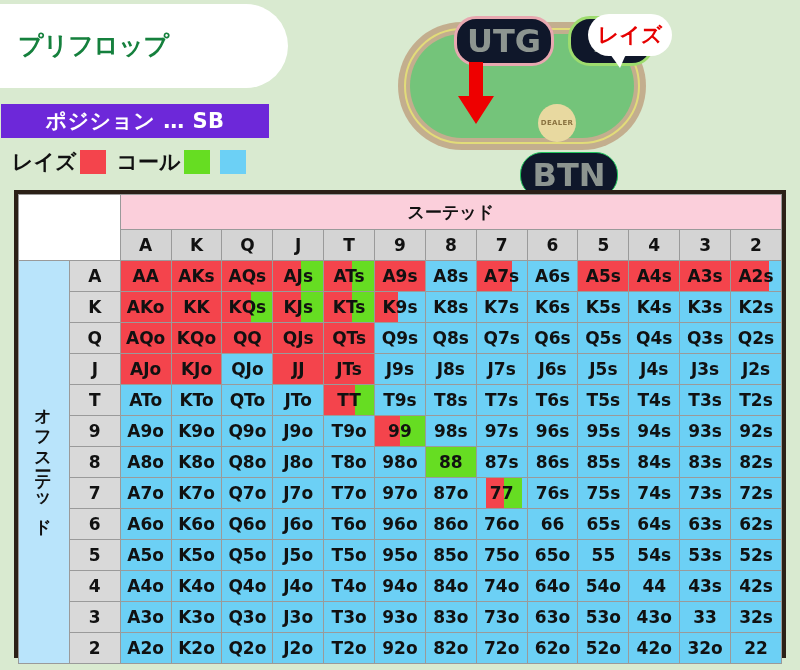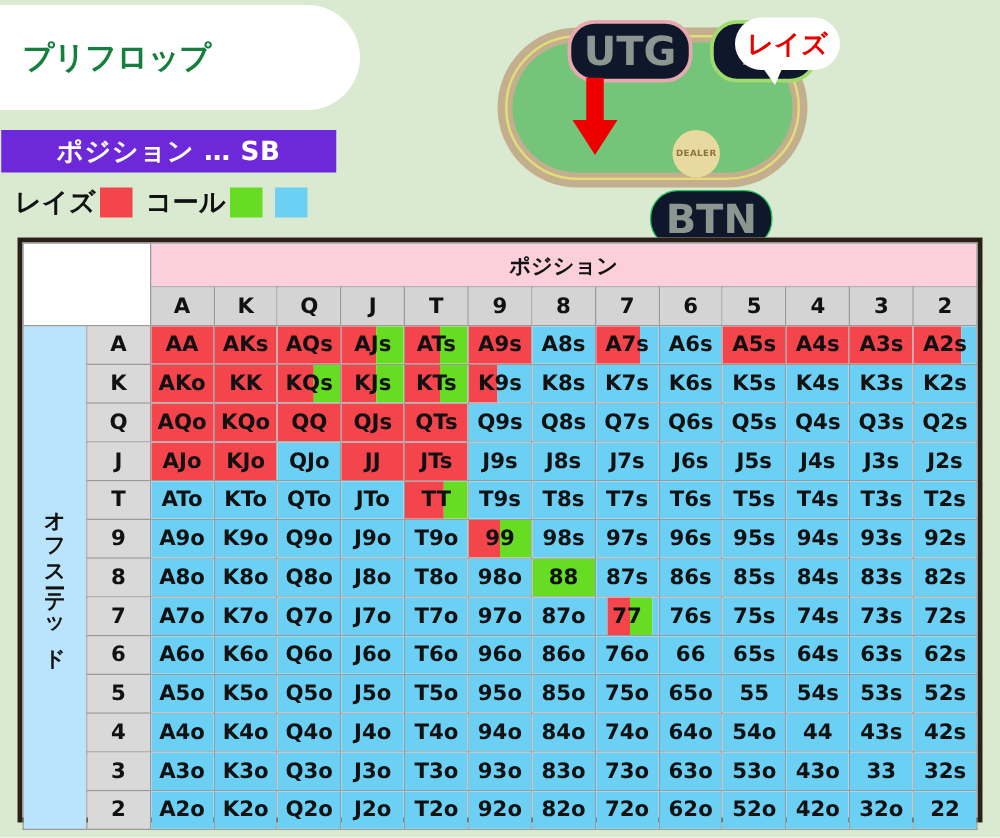--- a/index.html
+++ b/index.html
@@ -137,21 +137,21 @@
       <span>レイズ</span>
     </div>
   </div>
 </div>
 
 <div id="matrix-wrap">
   <table id="matrix">
     <thead>
       <tr>
         <td class="corner" colspan="2" rowspan="2"></td>
-        <th class="suited-banner" colspan="13">ポジション</th>
+        <th class="suited-banner" colspan="13">スーテッド</th>
       </tr>
       <tr id="colhead-row">
           <th class="colhead">A</th>
           <th class="colhead">K</th>
           <th class="colhead">Q</th>
           <th class="colhead">J</th>
           <th class="colhead">T</th>
           <th class="colhead">9</th>
           <th class="colhead">8</th>
           <th class="colhead">7</th>

